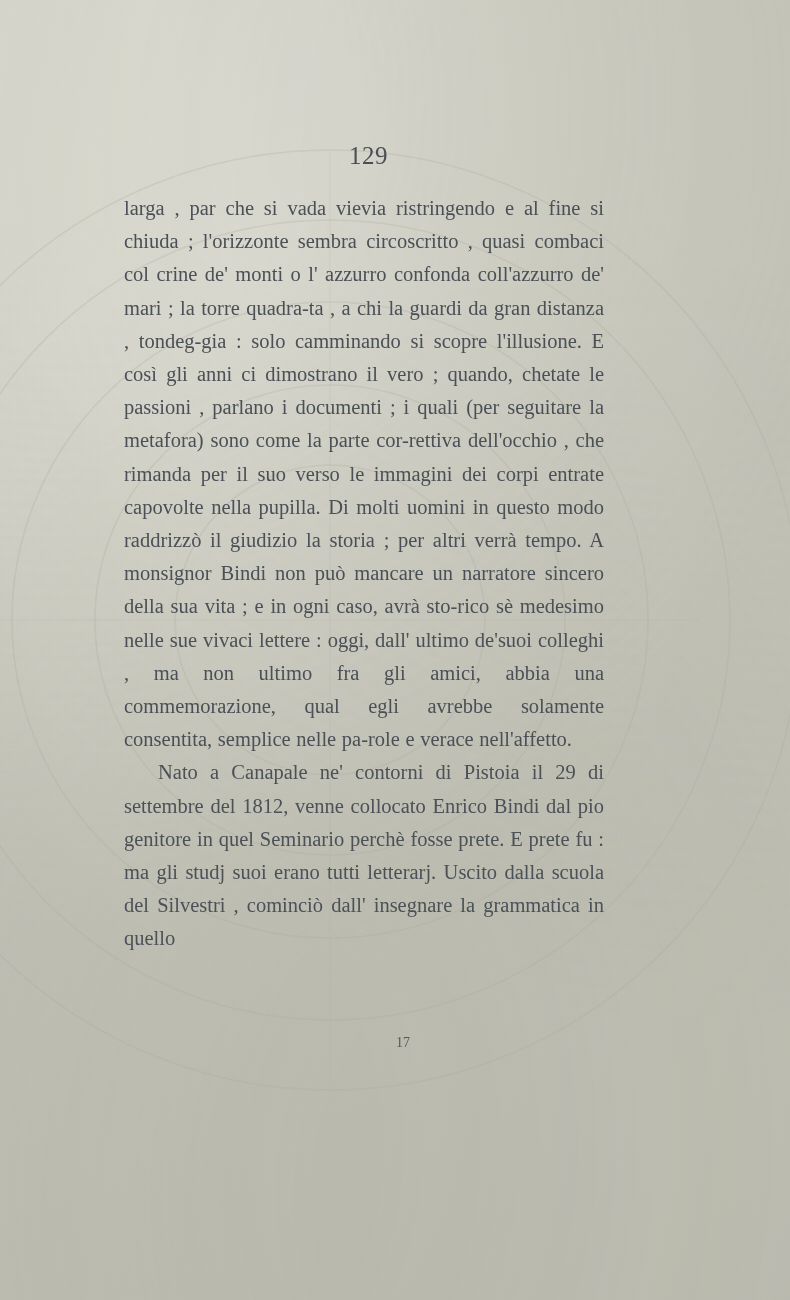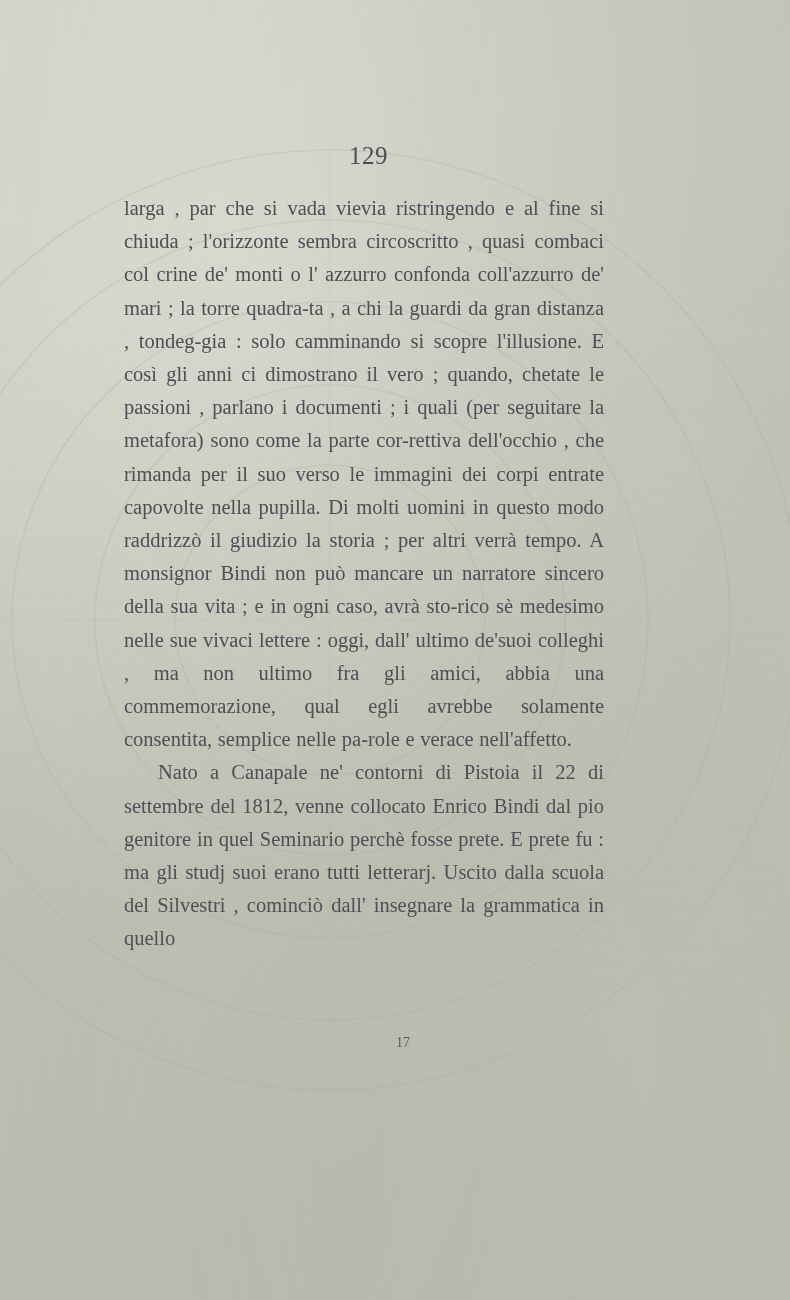--- a/index.html
+++ b/index.html
@@ -108,19 +108,19 @@
       <path d="M-10 620 L700 620"></path>
     </g>
   </svg>
 
   <div class="content">
 
     <div class="folio">129</div>
 
     <div class="textblock">
       <p>larga , par che si vada vievia ristringendo e al fine si chiuda ; l'orizzonte sembra circoscritto , quasi combaci col crine de' monti o l' azzurro confonda coll'azzurro de' mari ; la torre quadra-ta , a chi la guardi da gran distanza , tondeg-gia : solo camminando si scopre l'illusione. E così gli anni ci dimostrano il vero ; quando, chetate le passioni , parlano i documenti ; i quali (per seguitare la metafora) sono come la parte cor-rettiva dell'occhio , che rimanda per il suo verso le immagini dei corpi entrate capovolte nella pupilla. Di molti uomini in questo modo raddrizzò il giudizio la storia ; per altri verrà tempo. A monsignor Bindi non può mancare un narratore sincero della sua vita ; e in ogni caso, avrà sto-rico sè medesimo nelle sue vivaci lettere : oggi, dall' ultimo de'suoi colleghi , ma non ultimo fra gli amici, abbia una commemorazione, qual egli avrebbe solamente consentita, semplice nelle pa-role e verace nell'affetto.</p>
-      <p class="indent">Nato a Canapale ne' contorni di Pistoia il 22 di settembre del 1812, venne collocato Enrico Bindi dal pio genitore in quel Seminario perchè fosse prete. E prete fu : ma gli studj suoi erano tutti letterarj. Uscito dalla scuola del Silvestri , cominciò dall' insegnare la grammatica in quello</p>
+      <p class="indent">Nato a Canapale ne' contorni di Pistoia il 29 di settembre del 1812, venne collocato Enrico Bindi dal pio genitore in quel Seminario perchè fosse prete. E prete fu : ma gli studj suoi erano tutti letterarj. Uscito dalla scuola del Silvestri , cominciò dall' insegnare la grammatica in quello</p>
     </div>
 
     <div class="signature">17</div>
 
   </div>
 </div>
 
 </body></html>

